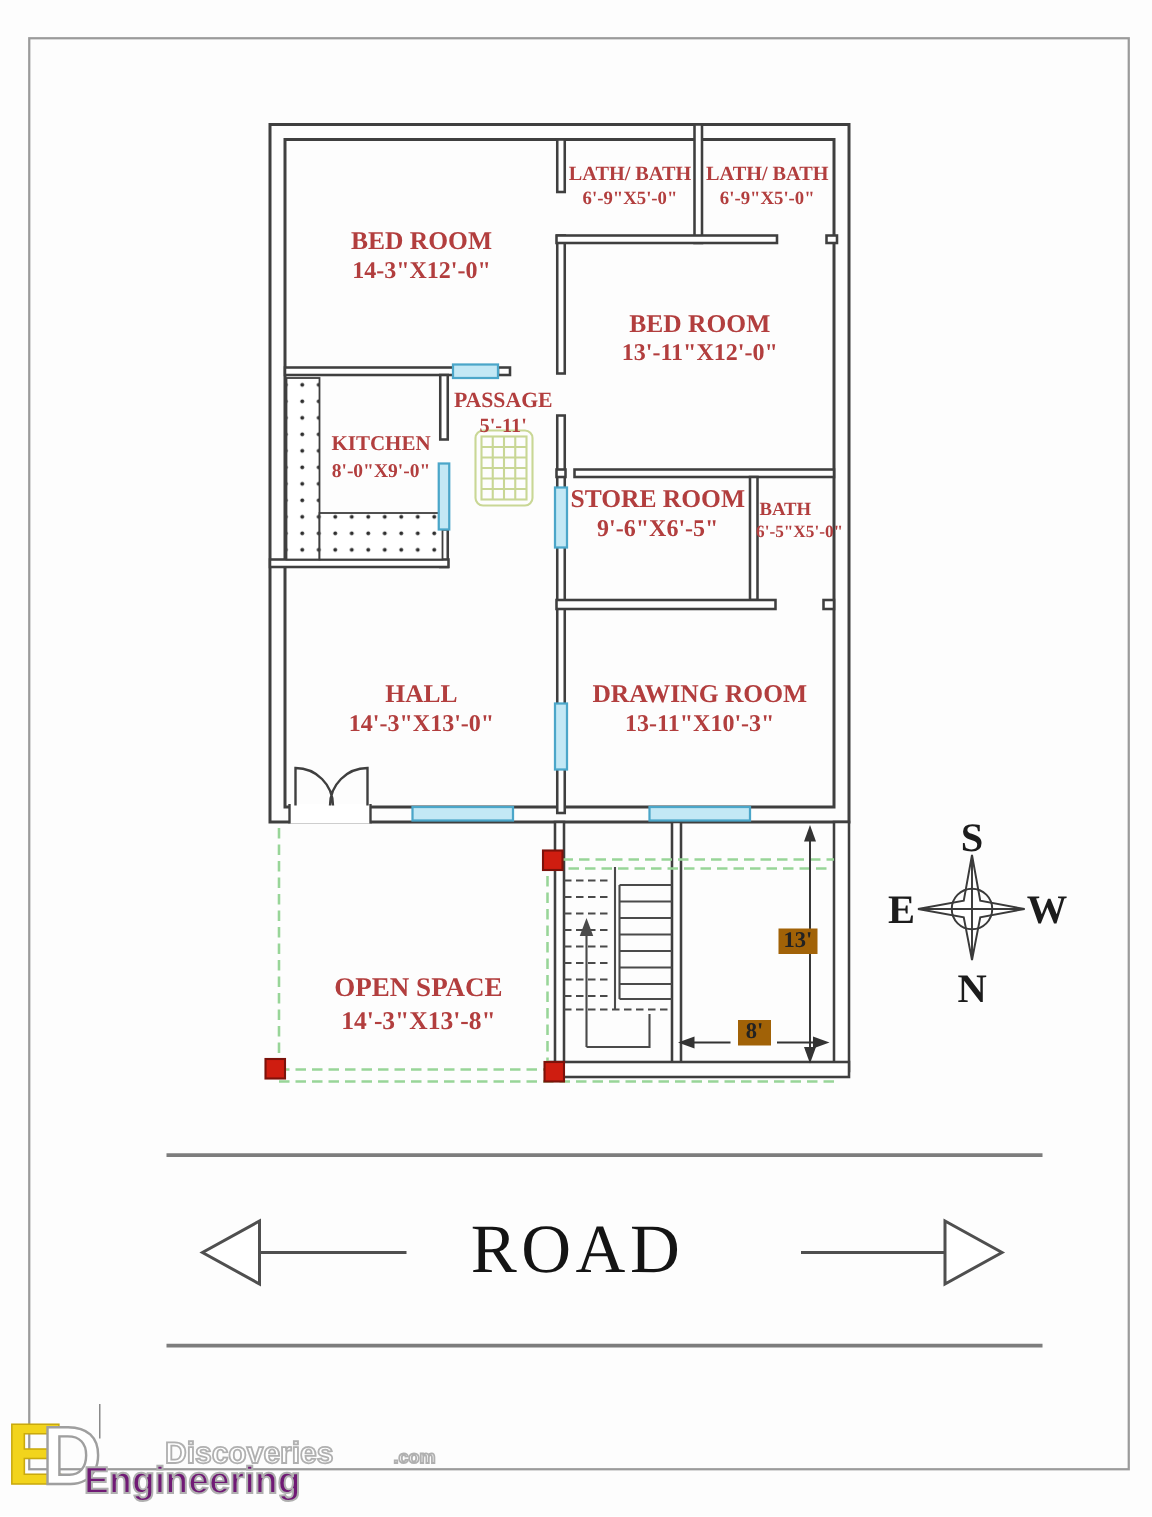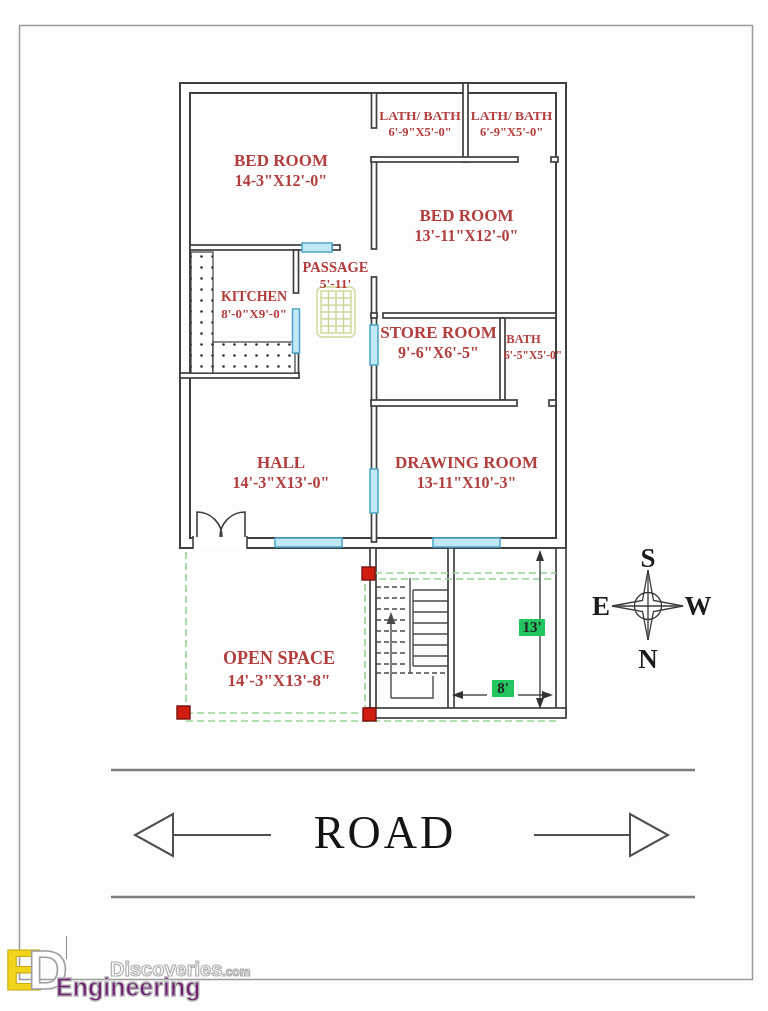--- a/index.html
+++ b/index.html
@@ -29,21 +29,21 @@
   .r7 .rdims{font-size:11.5px;}
   .r8{left:190px;top:452px;width:182px;font-size:17px;}
   .r8 .rdims{font-size:16px;}
   .r9{left:377px;top:452px;width:179px;font-size:17px;}
   .r9 .rdims{font-size:16px;}
   .r10{left:190px;top:611px;width:178px;font-size:18px;margin-top:36px;}
   .r10 .rdims{font-size:17px;}
   
   .already{position:absolute;left:453px;top:636px;width:98px;text-align:center;
     color:#222;font-size:17px;font-weight:600;line-height:1.25;}
-  .dim{position:absolute;color:#222;font-size:15px;font-weight:600;background:#22c55e;
+  .dim{position:absolute;color:#222;font-size:15px;font-weight:600;background:#a16207;
     text-align:center;line-height:1.1;}
   .dim13{left:519px;top:619px;width:26px;}
   .dim8{left:492px;top:680px;width:22px;}
   
   .cletter{position:absolute;width:30px;text-align:center;color:#1c1c1c;
     font-size:27px;font-weight:600;line-height:1;}
   .cS{left:633px;top:545px;}
   .cE{left:586px;top:593px;}
   .cW{left:683px;top:593px;}
   .cN{left:633px;top:646px;}
@@ -53,21 +53,21 @@
   
   #watermark{position:absolute;left:0;top:933px;width:300px;height:78px;
     font-family:"Liberation Sans","DejaVu Sans",sans-serif;}
   .wm-vline{position:absolute;left:66px;top:3px;width:1px;height:23px;background:#8a8a8a;}
   .wm-e{position:absolute;left:4px;top:8px;font-size:58px;font-weight:800;line-height:1;
     color:#f2d41c;-webkit-text-stroke:1px #c9a90e;}
   .wm-d{position:absolute;left:28px;top:10px;font-size:55px;font-weight:700;line-height:1;
     color:#ffffff;-webkit-text-stroke:1.6px #9f9f9f;}
   .wm-disc{position:absolute;left:110px;top:26px;font-size:20px;font-weight:bold;
     color:#ffffff;-webkit-text-stroke:1.2px #b0b0b0;line-height:1;}
-  .wm-disc .suffix{font-size:12px;}
+  .wm-disc .suffix{font-size:12px;margin-left:40px;}
   .wm-eng{position:absolute;left:56px;top:42px;font-size:25px;font-weight:bold;
     color:#701a75;-webkit-text-stroke:1.3px #b0b0b0;line-height:1;}
 </style>
 </head>
 <body>
 
 <div id="stage">
 
 <svg id="plan-svg" width="768" height="1011" viewBox="0 0 768 1011">
   <defs>

